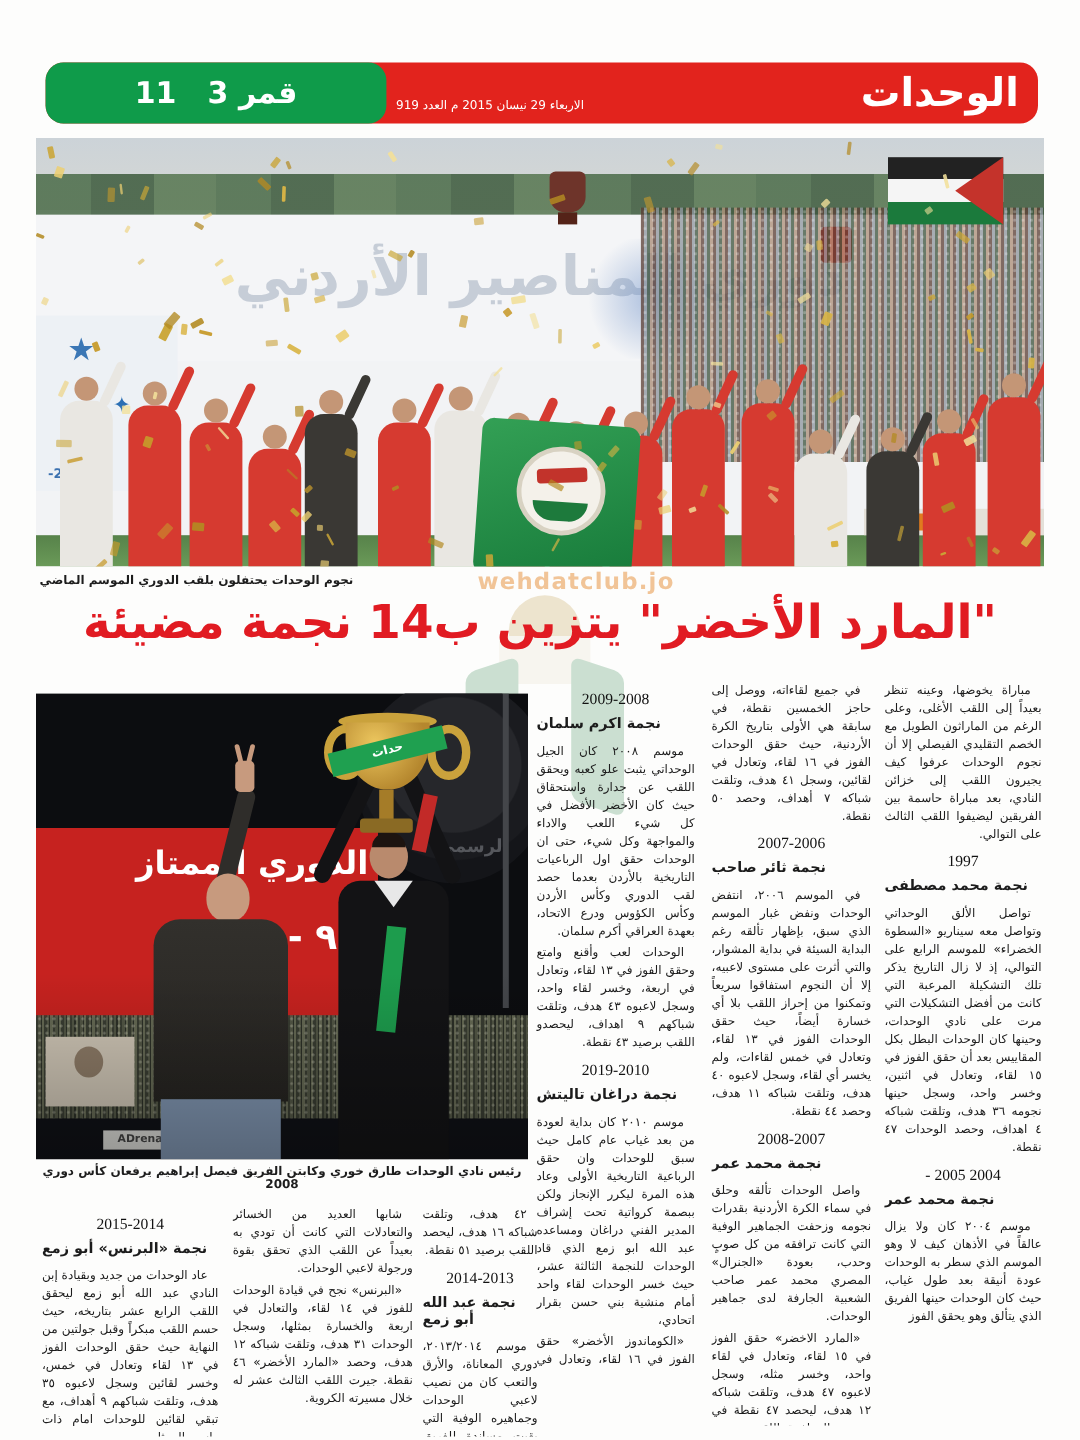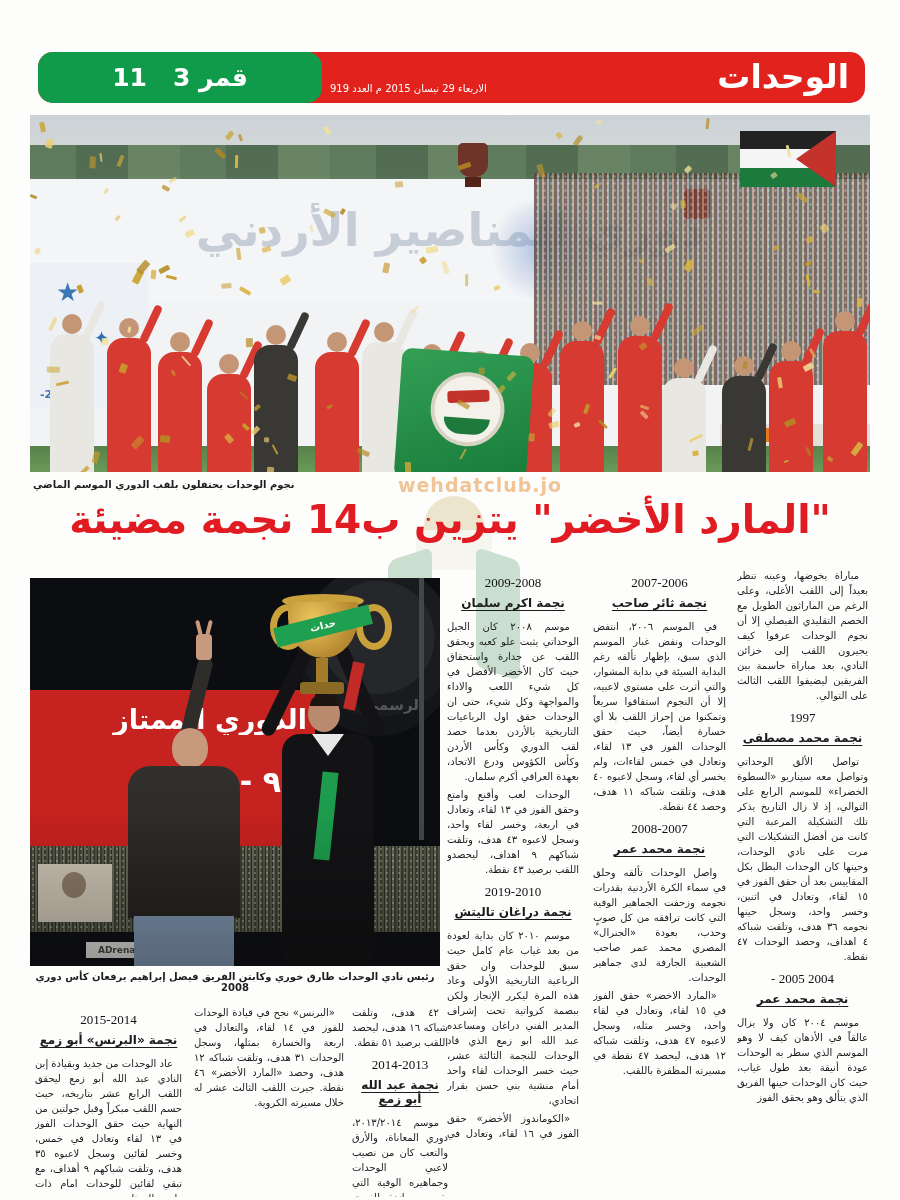--- a/index.html
+++ b/index.html
@@ -77,21 +77,21 @@
   .col{position:absolute;overflow:hidden;direction:rtl;}
   .colA{left:737px;top:568px;width:131px;height:620px;}
   .colB{left:593px;top:568px;width:133px;height:620px;}
   .colC{left:447px;top:568px;width:132px;height:575px;}
   .colD{left:352px;top:1005px;width:96px;height:192px;}
   .colE{left:194px;top:1005px;width:150px;height:192px;}
   .colF{left:35px;top:1005px;width:147px;height:192px;}
   .blk{color:#1c1c1c;}
   .blk.p{font-size:10px;line-height:1.5;text-align:justify;text-indent:9px;margin:0 0 3px;}
   .blk.date{font-family:"Liberation Serif",serif;font-size:13px;text-align:center;margin:7px 0 5px;direction:ltr;color:#111;}
-  .blk.name{font-size:12px;font-weight:bold;text-align:center;margin:2px 0 9px;text-decoration:underline;text-underline-offset:3px;}
+  .blk.name{font-size:12px;font-weight:bold;text-align:left;margin:2px 0 9px;text-underline-offset:3px;}
 
   
   #photo-2{position:absolute;left:30px;top:578px;width:410px;height:388px;overflow:hidden;margin:0;background:#0c0d10;}
   .p2-wm{position:absolute;right:-18px;top:-12px;width:160px;height:170px;border-radius:50%;
          background:radial-gradient(circle at 50% 42%,#26272b 0 44%,#1a1b1f 45% 62%,#141519 63%);}
   .p2-wm-text{position:absolute;right:16px;top:118px;font-size:15px;font-weight:bold;color:#55575c;direction:rtl;}
   .p2-banner{position:absolute;left:0;top:112px;width:285px;height:158px;background:#c6221f;}
   .p2-banner-text{position:absolute;right:8px;top:14px;width:272px;overflow:hidden;white-space:nowrap;
                   color:#fff;font-size:27px;font-weight:bold;direction:rtl;}
   .p2-banner-nums{position:absolute;right:34px;top:74px;color:#fff;font-size:30px;font-weight:bold;letter-spacing:14px;direction:rtl;}
@@ -326,20 +326,21 @@
   <section class="col colA">
       <div class="blk p">مباراة يخوضها، وعينه تنظر بعيداً إلى اللقب الأغلى، وعلى الرغم من الماراثون الطويل مع الخصم التقليدي الفيصلي إلا أن نجوم الوحدات عرفوا كيف يجيرون اللقب إلى خزائن النادي، بعد مباراة حاسمة بين الفريقين ليضيفوا اللقب الثالث على التوالي.</div>
       <div class="blk date">1997</div>
       <div class="blk name">نجمة محمد مصطفى</div>
       <div class="blk p">تواصل الألق الوحداتي وتواصل معه سيناريو «السطوة الخضراء» للموسم الرابع على التوالي، إذ لا زال التاريخ يذكر تلك التشكيلة المرعبة التي كانت من أفضل التشكيلات التي مرت على نادي الوحدات، وحينها كان الوحدات البطل بكل المقاييس بعد أن حقق الفوز في ١٥ لقاء، وتعادل في اثنين، وخسر واحد، وسجل حينها نجومه ٣٦ هدف، وتلقت شباكه ٤ اهداف، وحصد الوحدات ٤٧ نقطة.</div>
       <div class="blk date">- 2005 2004</div>
       <div class="blk name">نجمة محمد عمر</div>
       <div class="blk p">موسم ٢٠٠٤ كان ولا يزال عالقاً في الأذهان كيف لا وهو الموسم الذي سطر به الوحدات عودة أنيقة بعد طول غياب، حيث كان الوحدات حينها الفريق الذي يتألق وهو يحقق الفوز</div>
     </section>
   <section class="col colB">
+      <div class="blk p">في جميع لقاءاته، ووصل إلى حاجز الخمسين نقطة، في سابقة هي الأولى بتاريخ الكرة الأردنية، حيث حقق الوحدات الفوز في ١٦ لقاء، وتعادل في لقائين، وسجل ٤١ هدف، وتلقت شباكه ٧ أهداف، وحصد ٥٠ نقطة.</div>
       <div class="blk date">2007-2006</div>
       <div class="blk name">نجمة ثائر صاحب</div>
       <div class="blk p">في الموسم ٢٠٠٦، انتفض الوحدات ونفض غبار الموسم الذي سبق، بإظهار تألقه رغم البداية السيئة في بداية المشوار، والتي أثرت على مستوى لاعبيه، إلا أن النجوم استفاقوا سريعاً وتمكنوا من إحراز اللقب بلا أي خسارة أيضاً، حيث حقق الوحدات الفوز في ١٣ لقاء، وتعادل في خمس لقاءات، ولم يخسر أي لقاء، وسجل لاعبوه ٤٠ هدف، وتلقت شباكه ١١ هدف، وحصد ٤٤ نقطة.</div>
       <div class="blk date">2008-2007</div>
       <div class="blk name">نجمة محمد عمر</div>
       <div class="blk p">واصل الوحدات تألقه وحلق في سماء الكرة الأردنية بقدرات نجومه وزحفت الجماهير الوفية التي كانت ترافقه من كل صوبٍ وحدب، بعودة «الجنرال» المصري محمد عمر صاحب الشعبية الجارفة لدى جماهير الوحدات.</div>
       <div class="blk p">«المارد الاخضر» حقق الفوز في ١٥ لقاء، وتعادل في لقاء واحد، وخسر مثله، وسجل لاعبوه ٤٧ هدف، وتلقت شباكه ١٢ هدف، ليحصد ٤٧ نقطة في مسيرته المظفرة باللقب.</div>
     </section>
   <section class="col colC">
       <div class="blk date">2009-2008</div>
@@ -351,20 +352,21 @@
       <div class="blk p">موسم ٢٠١٠ كان بداية لعودة من بعد غياب عام كامل حيث سبق للوحدات وان حقق الرباعية التاريخية الأولى وعاد هذه المرة ليكرر الإنجاز ولكن ببصمة كرواتية تحت إشراف المدير الفني دراغان ومساعده عبد الله ابو زمع الذي قاد الوحدات للنجمة الثالثة عشر، حيث خسر الوحدات لقاء واحد أمام منشية بني حسن بقرار اتحادي،</div>
       <div class="blk p">«الكوماندوز الأخضر» حقق الفوز في ١٦ لقاء، وتعادل في ثلاث، وخسر واحدة وهي مباراة المنشية بقرار اتحادي ظالم وجائر، وسجل لاعبوه</div>
     </section>
   <section class="col colD">
       <div class="blk p">٤٢ هدف، وتلقت شباكه ١٦ هدف، ليحصد اللقب برصيد ٥١ نقطة.</div>
       <div class="blk date">2014-2013</div>
       <div class="blk name">نجمة عبد الله أبو زمع</div>
       <div class="blk p">موسم ٢٠١٣/٢٠١٤، دوري المعاناة، والأرق والتعب كان من نصيب لاعبي الوحدات وجماهيره الوفية التي بقيت مساندة للفريق طيلة مسيرته في بطولة الدوري التي</div>
     </section>
   <section class="col colE">
+      <div class="blk p">شابها العديد من الخسائر والتعادلات التي كانت أن تودي به بعيداً عن اللقب الذي تحقق بقوة ورجولة لاعبي الوحدات.</div>
       <div class="blk p">«البرنس» نجح في قيادة الوحدات للفوز في ١٤ لقاء، والتعادل في اربعة والخسارة بمثلها، وسجل الوحدات ٣١ هدف، وتلقت شباكه ١٢ هدف، وحصد «المارد الأخضر» ٤٦ نقطة. جيرت اللقب الثالث عشر له خلال مسيرته الكروية.</div>
     </section>
   <section class="col colF">
       <div class="blk date">2015-2014</div>
       <div class="blk name">نجمة «البرنس» أبو زمع</div>
       <div class="blk p">عاد الوحدات من جديد وبقيادة إبن النادي عبد الله أبو زمع ليحقق اللقب الرابع عشر بتاريخه، حيث حسم اللقب مبكراً وقبل جولتين من النهاية حيث حقق الوحدات الفوز في ١٣ لقاء وتعادل في خمس، وخسر لقائين وسجل لاعبوه ٣٥ هدف، وتلقت شباكهم ٩ أهداف، مع تبقي لقائين للوحدات امام ذات راس والرمثا.</div>
     </section>
 
   <figure id="photo-2">
     <div class="p2-wm"></div>

